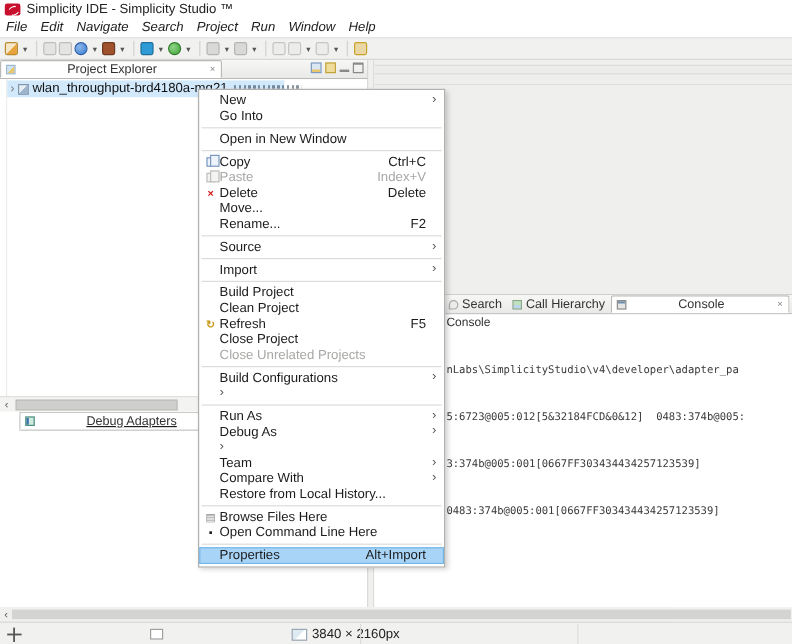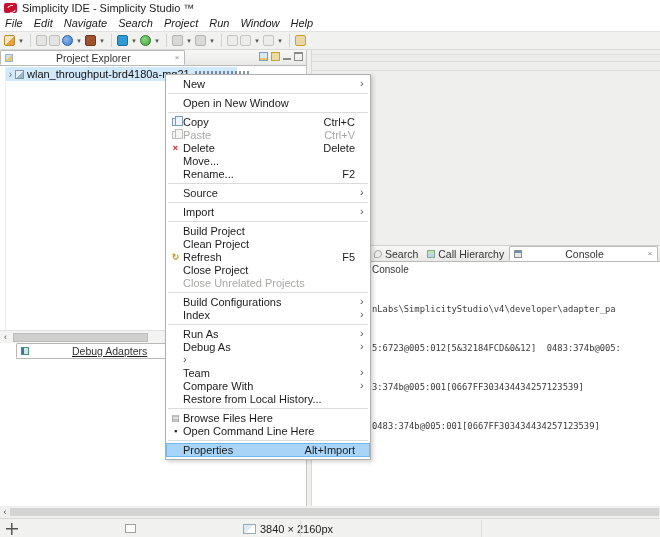--- a/index.html
+++ b/index.html
@@ -238,41 +238,46 @@
       </div>
     </div>
   </div>
 
   <div class="ctx">
     <div class="mi">
       <span class="mico"></span>
         <span class="mlbl">New</span>
         <span class="msub">›</span>
     </div>
+    <div class="mi">
+      <span class="mico"></span>
+        <span class="mlbl">Go Into</span>
+        <span class="msub"></span>
+    </div>
     <div class="msep"></div>
     <div class="mi">
       <span class="mico"></span>
         <span class="mlbl">Open in New Window</span>
         <span class="msub"></span>
     </div>
     <div class="msep"></div>
     <div class="mi">
       <span class="mico">
           <span class="ic-doc"></span>
         </span>
         <span class="mlbl">Copy</span>
         <span class="macc">Ctrl+C</span>
         <span class="msub"></span>
     </div>
     <div class="mi dis">
       <span class="mico">
           <span class="ic-doc g"></span>
         </span>
         <span class="mlbl">Paste</span>
-        <span class="macc">Ctrl+V</span>
+        <span class="macc">Index+V</span>
         <span class="msub"></span>
     </div>
     <div class="mi">
       <span class="mico del-x">×</span>
         <span class="mlbl">Delete</span>
         <span class="macc">Delete</span>
         <span class="msub"></span>
     </div>
     <div class="mi">
       <span class="mico"></span>
@@ -325,21 +330,20 @@
         <span class="msub"></span>
     </div>
     <div class="msep"></div>
     <div class="mi">
       <span class="mico"></span>
         <span class="mlbl">Build Configurations</span>
         <span class="msub">›</span>
     </div>
     <div class="mi">
       <span class="mico"></span>
-        <span class="mlbl">Index</span>
         <span class="msub">›</span>
     </div>
     <div class="msep"></div>
     <div class="mi">
       <span class="mico"></span>
         <span class="mlbl">Run As</span>
         <span class="msub">›</span>
     </div>
     <div class="mi">
       <span class="mico"></span>

